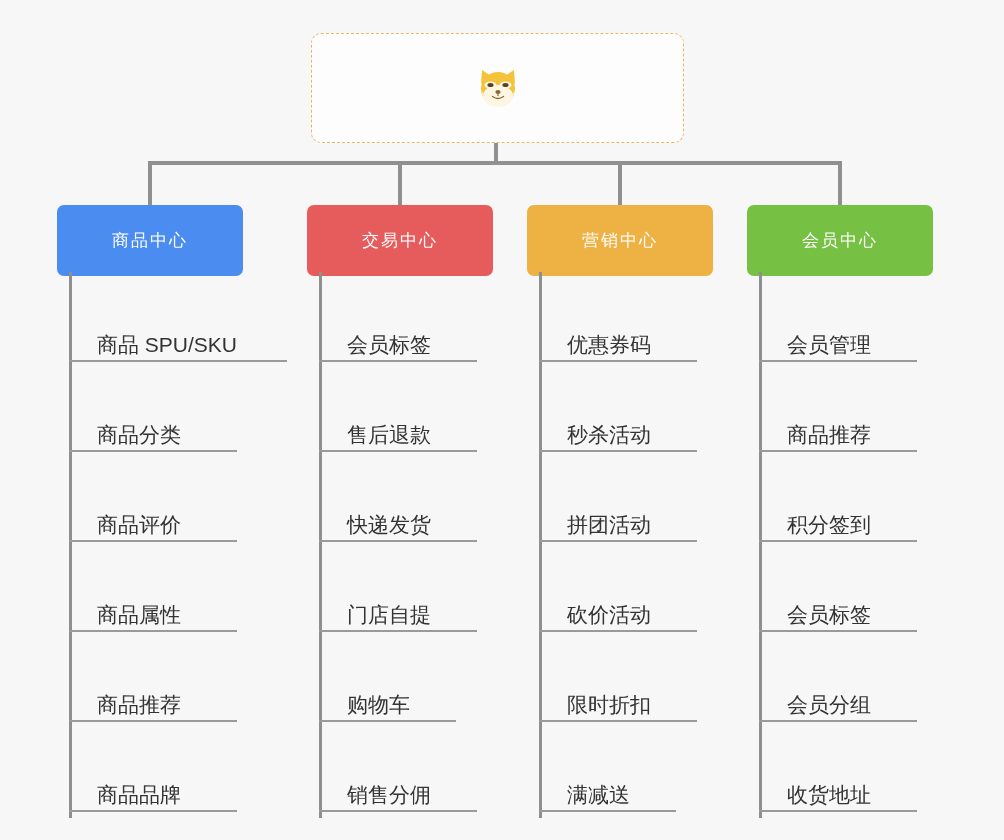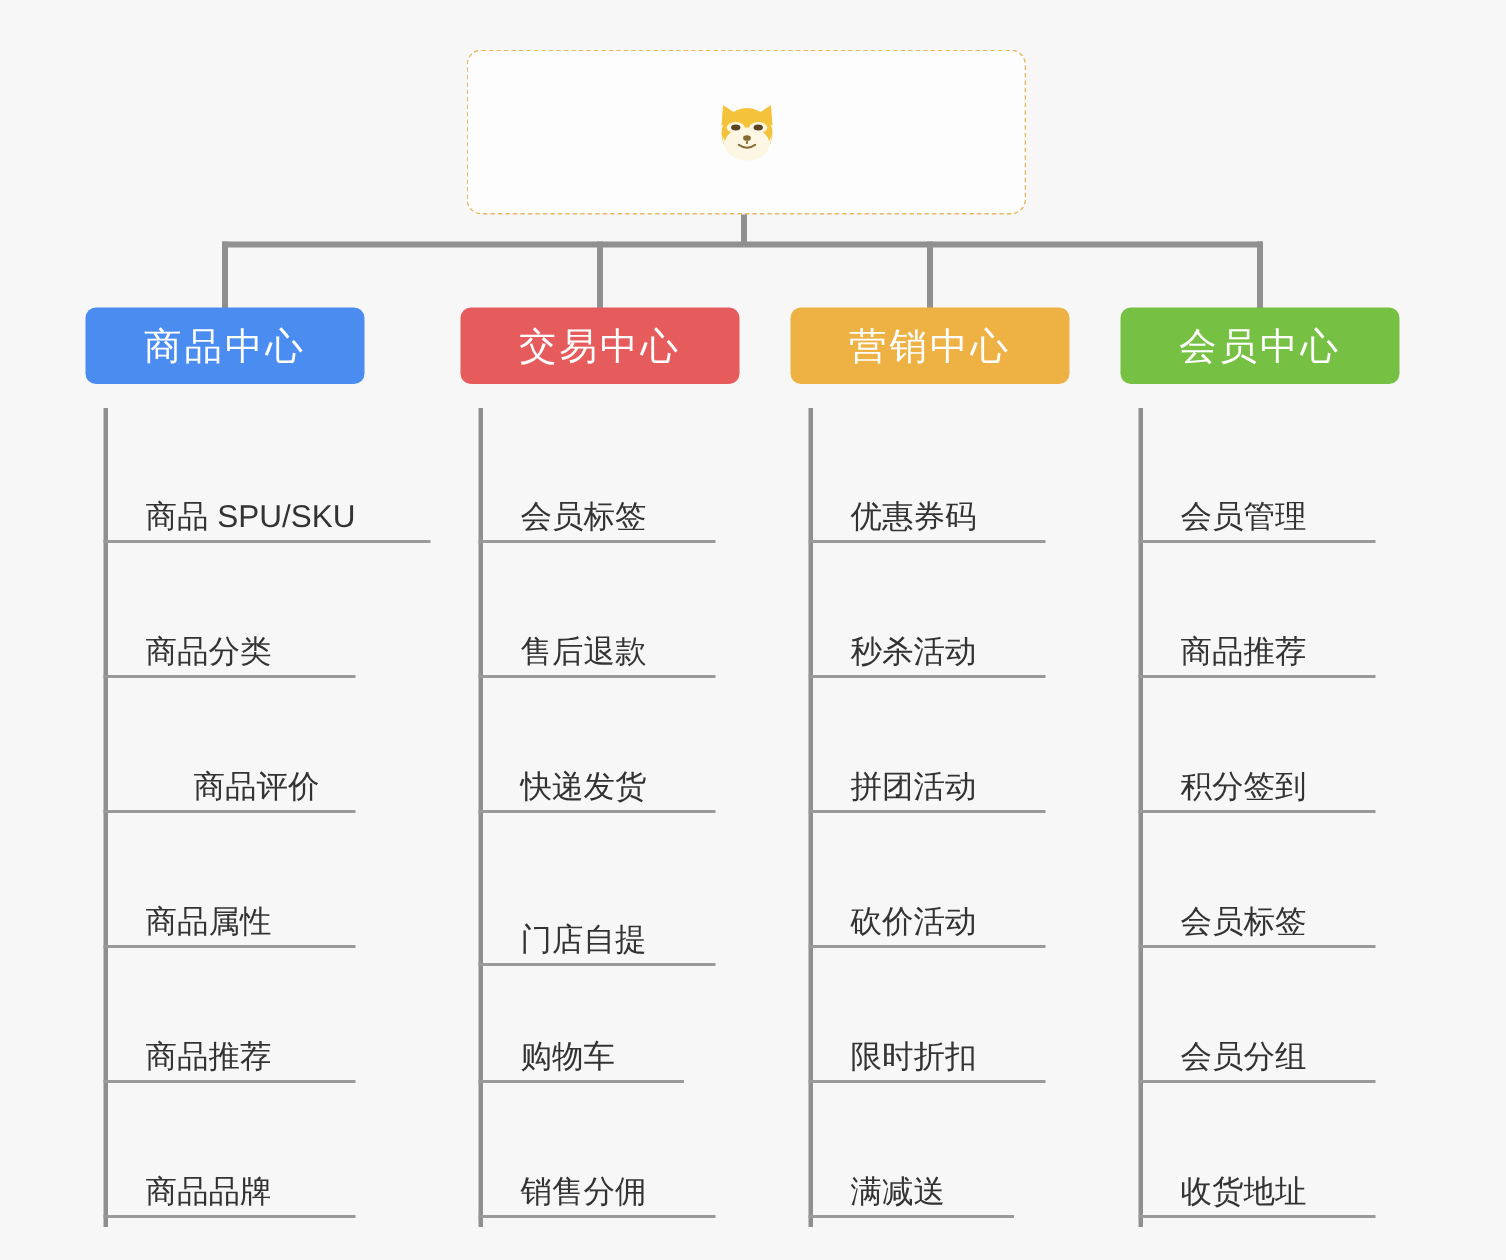--- a/index.html
+++ b/index.html
@@ -60,27 +60,27 @@
 
   
   .column {
     position: absolute;
     top: 205px;
   }
   .cat-box {
     position: absolute;
     top: 0;
     left: 0;
-    height: 51px;
+    height: 71px;
     border-radius: 7px;
     display: flex;
     align-items: center;
     justify-content: center;
     color: #ffffff;
-    font-size: 25px;
+    font-size: 17px;
     letter-spacing: 2px;
     box-sizing: border-box;
   }
   .trunk {
     position: absolute;
     width: 3px;
     background: #8f8f8f;
     left: 12px;
     top: 67px;
   }
@@ -146,21 +146,21 @@
     <div class="cat-box" style="width:186px; background:#4a8cf0;">
       <span>商品中心</span>
     </div>
     <div class="trunk" style="height:546px;"></div>
     <div class="leaf" style="top:67px;  width:218px;">
       <span class="leaf-label">商品 SPU/SKU</span>
     </div>
     <div class="leaf" style="top:157px; width:168px;">
       <span class="leaf-label">商品分类</span>
     </div>
-    <div class="leaf" style="top:247px; width:168px;padding-left:32px;">
+    <div class="leaf" style="top:247px; width:168px;">
       <span class="leaf-label">商品评价</span>
     </div>
     <div class="leaf" style="top:337px; width:168px;">
       <span class="leaf-label">商品属性</span>
     </div>
     <div class="leaf" style="top:427px; width:168px;">
       <span class="leaf-label">商品推荐</span>
     </div>
     <div class="leaf" style="top:517px; width:168px;">
       <span class="leaf-label">商品品牌</span>
@@ -174,21 +174,21 @@
     <div class="trunk" style="height:546px;"></div>
     <div class="leaf" style="top:67px;  width:158px;">
       <span class="leaf-label">会员标签</span>
     </div>
     <div class="leaf" style="top:157px; width:158px;">
       <span class="leaf-label">售后退款</span>
     </div>
     <div class="leaf" style="top:247px; width:158px;">
       <span class="leaf-label">快递发货</span>
     </div>
-    <div class="leaf" style="top:337px; width:158px;margin-top:12px;">
+    <div class="leaf" style="top:337px; width:158px;">
       <span class="leaf-label">门店自提</span>
     </div>
     <div class="leaf" style="top:427px; width:137px;">
       <span class="leaf-label">购物车</span>
     </div>
     <div class="leaf" style="top:517px; width:158px;">
       <span class="leaf-label">销售分佣</span>
     </div>
   </div>
 

